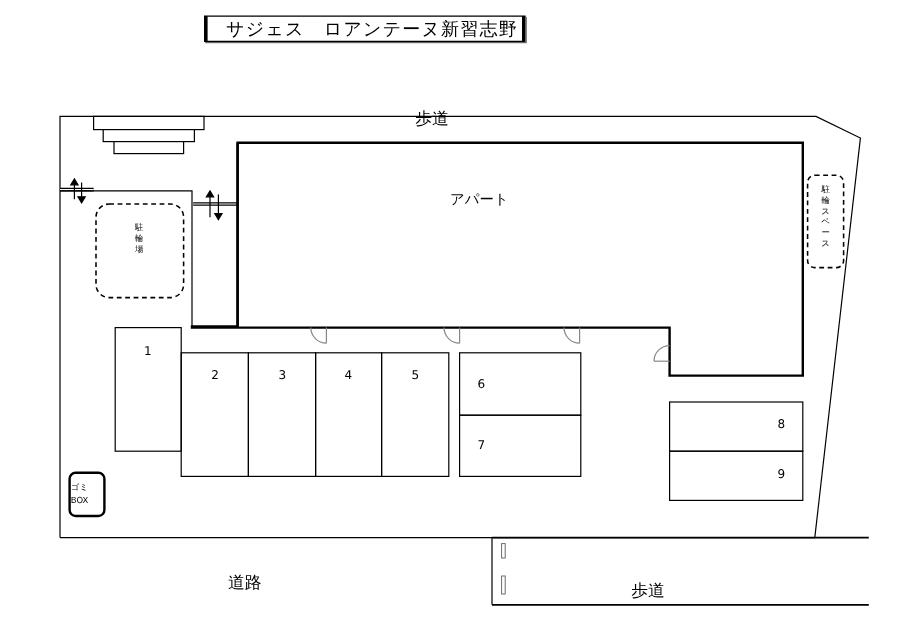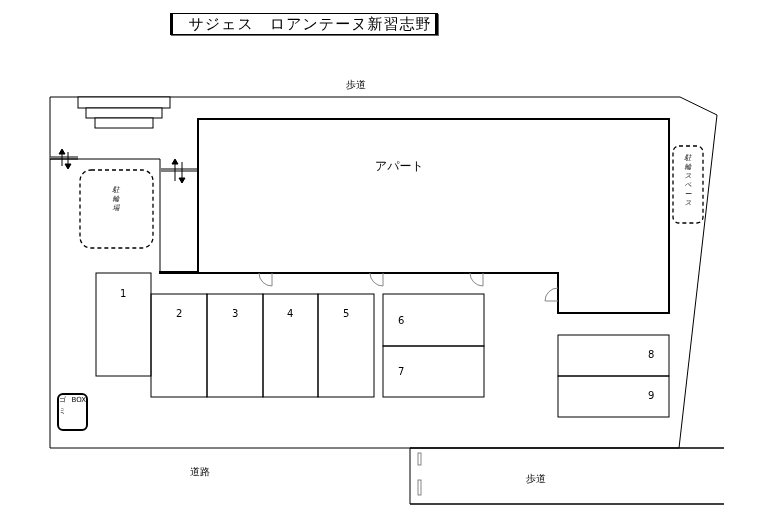--- a/index.html
+++ b/index.html
@@ -3,27 +3,27 @@
 <meta charset="utf-8">
 <style>
   html, body { margin:0; padding:0; background:#ffffff; }
   body { width:757px; height:526px; position:relative; overflow:hidden;
          font-family: "DejaVu Sans", "Liberation Sans", sans-serif; color:#000; }
   .title-box { position:absolute; left:170px; top:13px; width:268px; height:22px;
                border:1px solid #000; border-left:3px solid #000; border-right:3px solid #000;
                box-sizing:border-box; display:flex; align-items:center; justify-content:center;
                font-size:15px; letter-spacing:1px; box-shadow: 1px 1px 0 #666; padding-left: 12px; }
   svg { position:absolute; left:0; top:0; }
-  .lbl { position:absolute; font-size:10px; white-space:nowrap; }
+  .lbl { position:absolute; font-size:14px; white-space:nowrap;margin-top:12px; }
   .num { position:absolute; font-size:10px; }
-  .vert { position:absolute; font-size:7px; line-height:9px; width:10px; text-align:center;font-style:italic; }
+  .vert { position:absolute; font-size:7px; line-height:9px; width:10px; text-align:center; }
   .apt { position:absolute; font-size:12px; }
   .gomi { position:absolute; left:57px; top:393px; width:31px; height:38px; border:2px solid #000;
           border-radius:6px; box-sizing:border-box; font-size:7px; text-align:left;
-          display:flex; flex-direction:row; justify-content:center; line-height:11px; }
+          display:flex; flex-direction:column; justify-content:center; line-height:11px; }
 </style>
 </head>
 <body>
 
 <div class="title-box">サジェス　ロアンテーヌ新習志野</div>
 
 <svg width="757" height="526" viewBox="0 0 757 526">
 
   <polyline points="50,448 50,97 680,97 717,115 679,448 50,448" fill="none" stroke="#000" stroke-width="1"></polyline>
 

